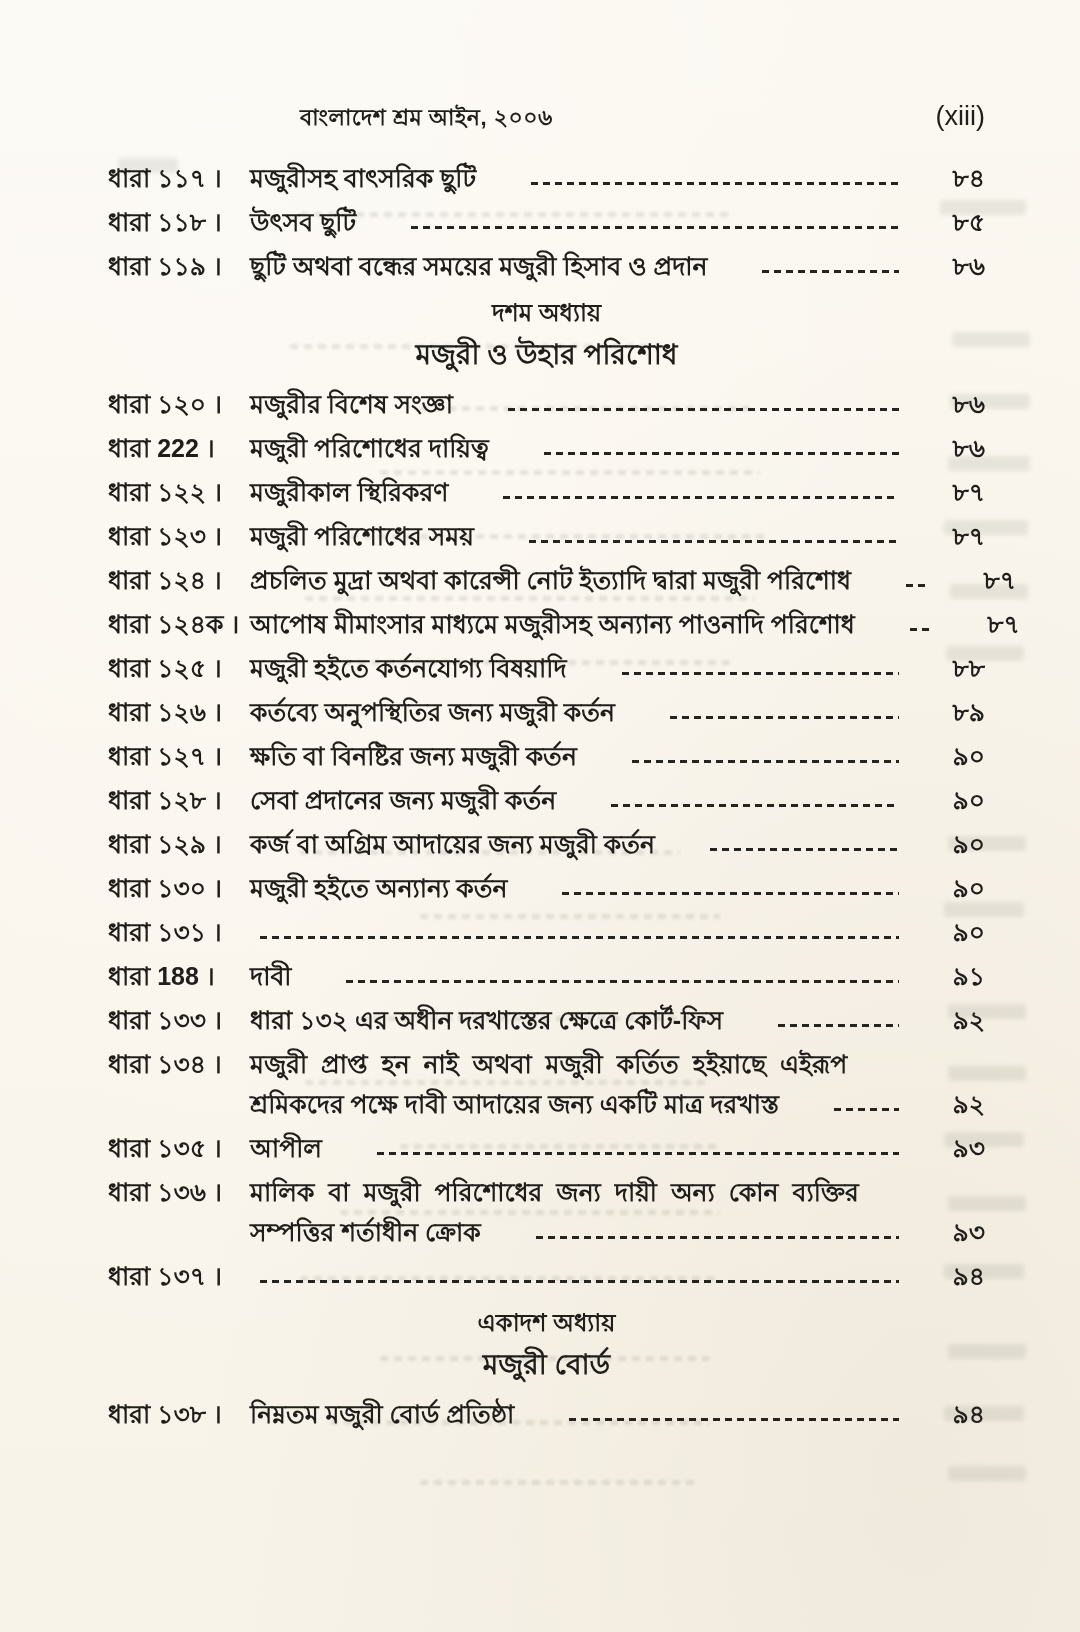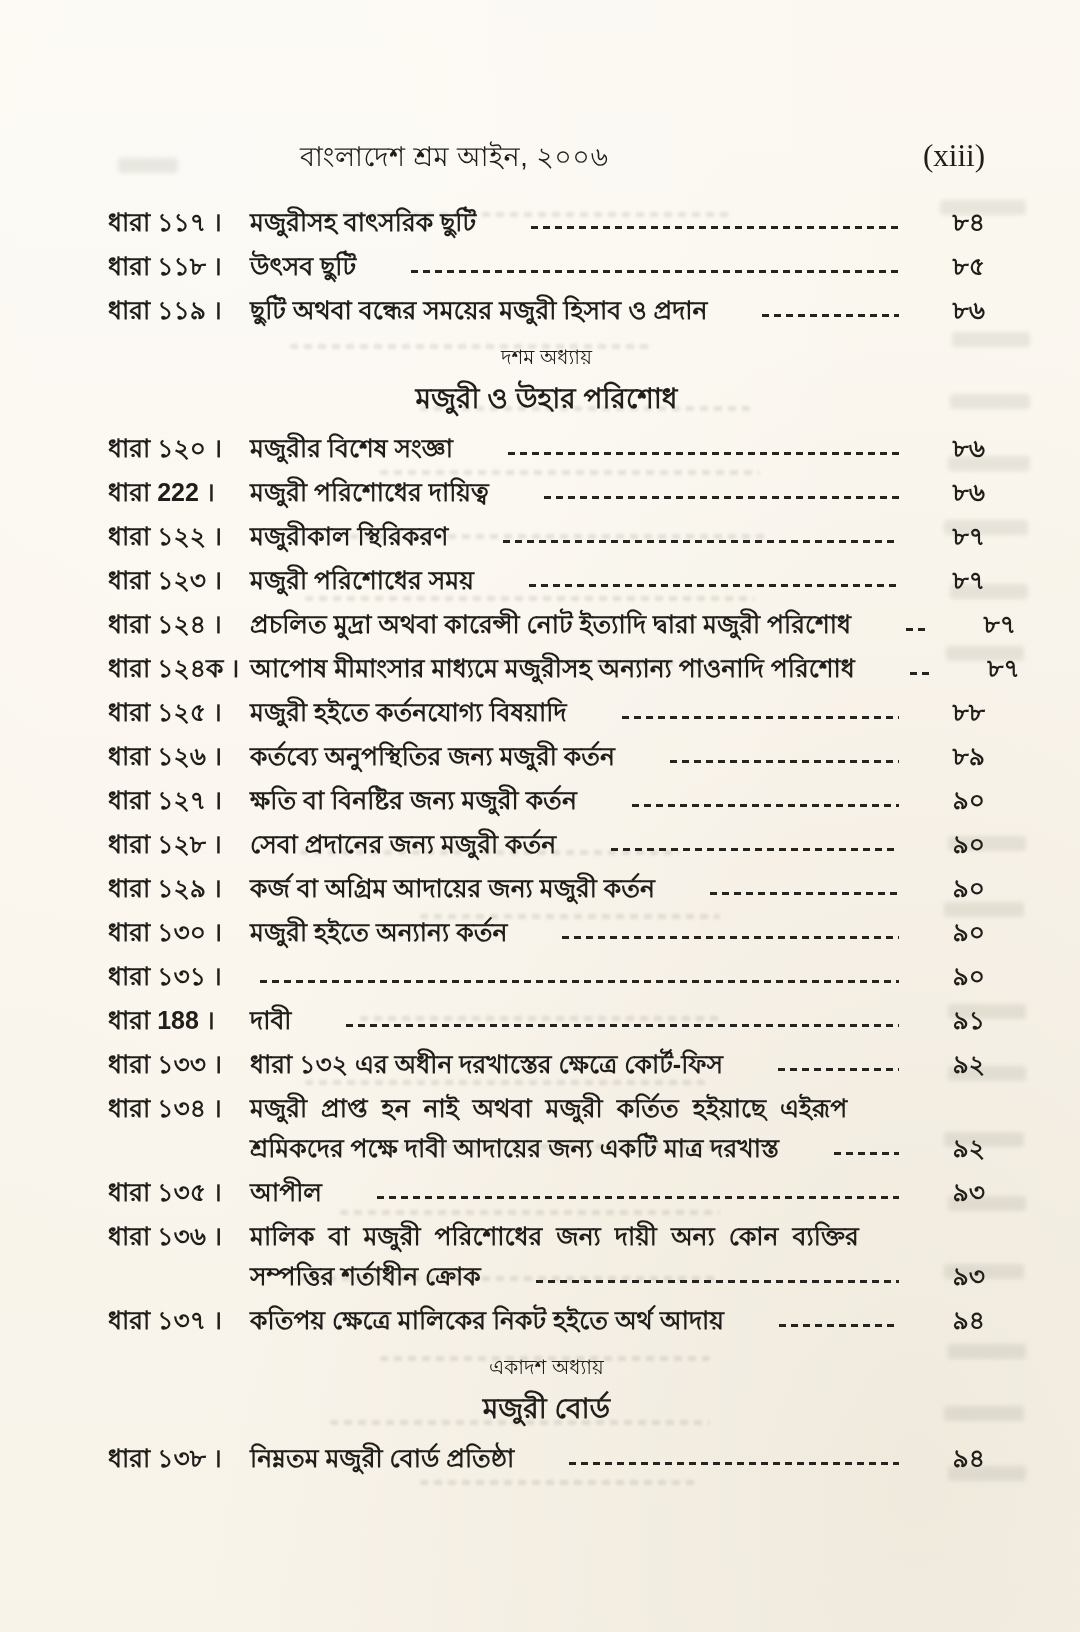--- a/index.html
+++ b/index.html
@@ -27,48 +27,48 @@
     background:repeating-linear-gradient(90deg,#6f7260 0 8px,transparent 8px 14px); }
 
   .page-inner {
     position:absolute; inset:0; z-index:2;
     padding:100px 95px 0 108px;
     box-sizing:border-box;
   }
 
   .header { display:flex; align-items:baseline; margin-bottom:26px; }
   .header-title {
-    font-size:27px; font-weight:400; letter-spacing:.5px;
-    margin-left:192px; white-space:nowrap;margin-top:36px;
+    font-size:22px; font-weight:700; letter-spacing:.5px;
+    margin-left:192px; white-space:nowrap;
   }
   .header-page {
     margin-left:auto;
-    font-family:Liberation Serif, serif;
-    font-size:31px; font-weight:400;
+    font-family:Liberation Sans, sans-serif;
+    font-size:27px; font-weight:400;
   }
 
   .row { display:flex; align-items:flex-start; margin-bottom:13px; }
   .label {
     flex:0 0 142px; width:142px;
     font-size:25px; font-weight:600; line-height:31px; white-space:nowrap;
   }
   .body { flex:1; display:flex; flex-direction:column; min-width:0; }
   .line { display:flex; align-items:center; line-height:31px;gap:45px; }
   .line:not(:last-child) { margin-bottom:9px; }
   .line:not(:last-child) .title { word-spacing:7px; }
   .title { font-size:25px; font-weight:600; white-space:nowrap; }
   .leader {
     flex:1 1 24px; min-width:24px; height:3px;
     align-self:flex-end; margin:0 5px 9px 10px;
     background:repeating-linear-gradient(90deg,#26241f 0 7px,transparent 7px 12px);
   }
   .pageno { font-size:25px; font-weight:600; min-width:36px; text-align:right; }
 
   .chapter { text-align:center; margin:12px 0 16px; }
-  .chapter-heading   { font-size:20px; font-weight:400; line-height:36px; margin-bottom:6px; }
+  .chapter-heading   { font-size:24px; font-weight:700; line-height:36px; margin-bottom:6px; }
   .chapter-subheading{ font-size:28px; font-weight:700; line-height:36px; }
 </style>
 </head>
 <body>
 
 <div class="paper-tint"></div>
 <div id="ghost-layer">
     <div class="ghost blob" style="left: 118px; top: 158px; width: 60px;"></div>
     <div class="ghost blob" style="left: 940px; top: 200px; width: 86px;"></div>
     <div class="ghost dash" style="left: 300px; top: 212px; width: 430px;"></div>
@@ -350,21 +350,20 @@
             <span class="leader"></span>
             <span class="pageno">৯৩</span>
           </div>
         </div>
   </div>
 
   <div class="row">
     <span class="label">ধারা ১৩৭ ।</span>
     <div class="body">
           <div class="line">
-            <span class="title">কতিপয় ক্ষেত্রে মালিকের নিকট হইতে অর্থ আদায়</span>
             <span class="leader"></span>
             <span class="pageno">৯৪</span>
           </div>
         </div>
   </div>
 
   <div class="chapter">
     <div class="chapter-heading">একাদশ অধ্যায়</div>
     <div class="chapter-subheading">মজুরী বোর্ড</div>
   </div>

